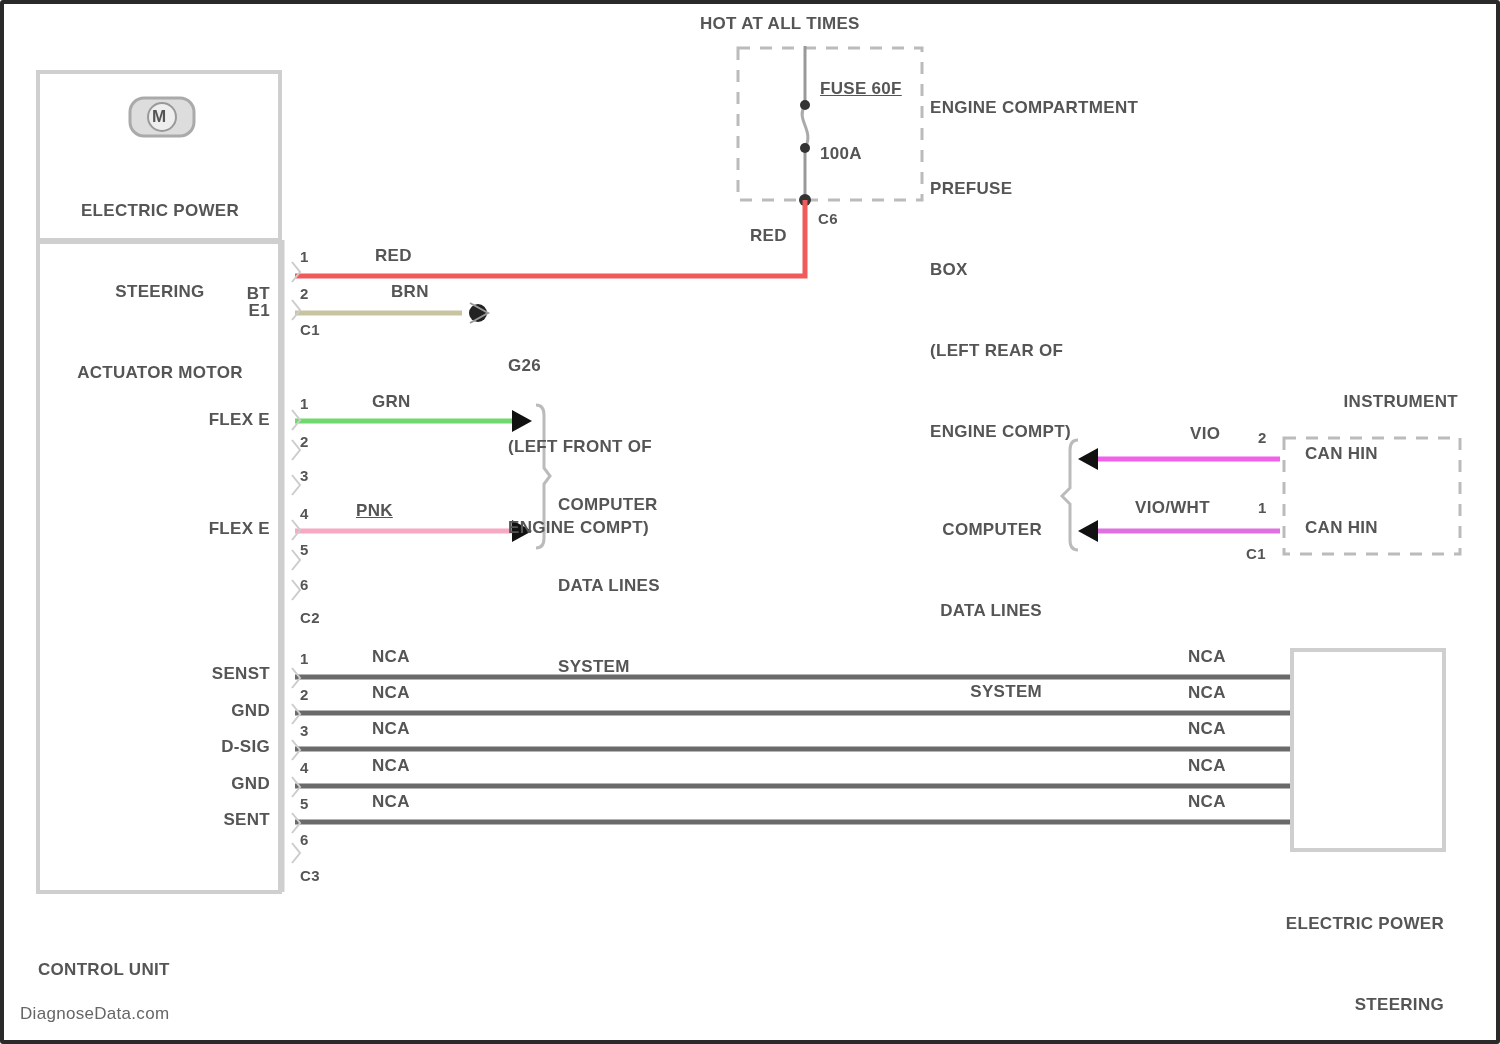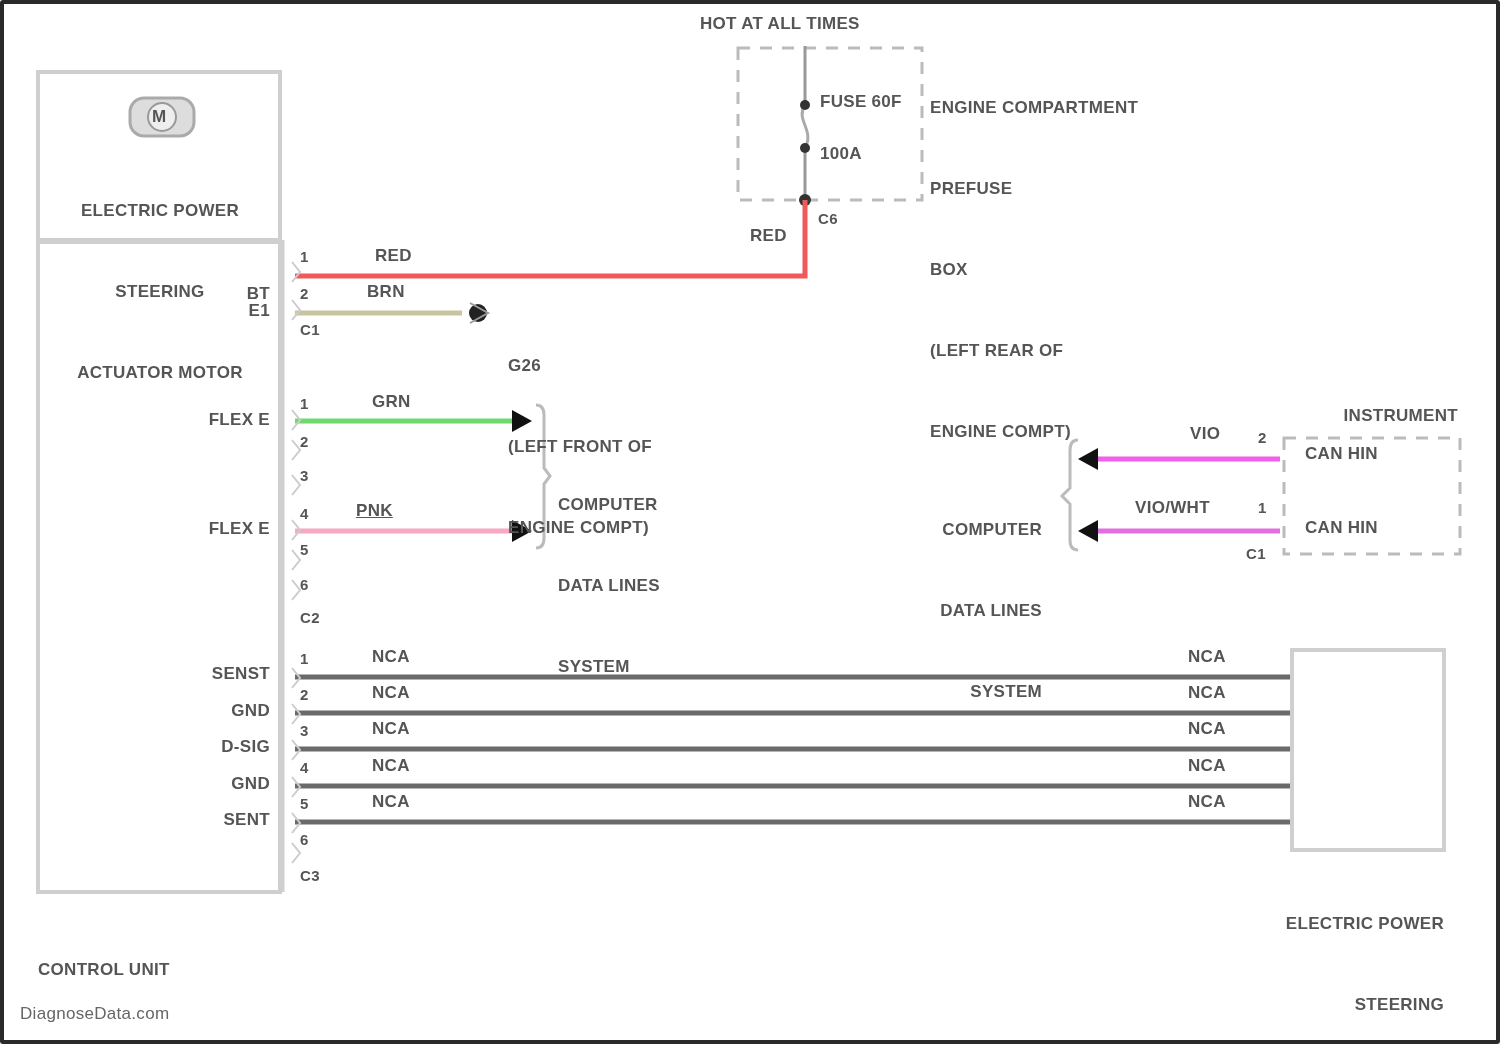--- a/index.html
+++ b/index.html
@@ -85,37 +85,37 @@
 </svg>
 
 <div class="lbl" style="left:700px;top:10px;">HOT AT ALL TIMES</div>
 <div class="lbl" style="left:930px;top:40px;">
   <div>ENGINE COMPARTMENT</div>
   <div>PREFUSE</div>
   <div>BOX</div>
   <div>(LEFT REAR OF</div>
   <div>ENGINE COMPT)</div>
 </div>
-<div class="lbl" style="left:820px;top:88px;">FUSE 60F</div>
+<div class="lbl" style="left:820px;top:75px;text-decoration:underline;">FUSE 60F</div>
 <div class="lbl" style="left:820px;top:140px;">100A</div>
 <div class="lbl sm" style="left:818px;top:205px;">C6</div>
 <div class="lbl" style="left:750px;top:222px;">RED</div>
 
 <div class="lbl" style="left:40px;top:143px;width:240px;text-align:center;">
   <div>ELECTRIC POWER</div>
   <div>STEERING</div>
   <div>ACTUATOR MOTOR</div>
 </div>
 <div class="lbl" style="left:152px;top:103px;color:#555;">M</div>
 
 <div class="lbl sm" style="left:300px;top:243px;">1</div>
 <div class="lbl" style="left:375px;top:242px;">RED</div>
 <div class="lbl r" style="left:200px;top:260px;width:70px;margin-top:20px;">BT</div>
 <div class="lbl sm" style="left:300px;top:280px;">2</div>
-<div class="lbl" style="left:367px;top:278px;">BRN</div>
+<div class="lbl" style="left:391px;top:278px;">BRN</div>
 <div class="lbl r" style="left:200px;top:297px;width:70px;">E1</div>
 <div class="lbl sm" style="left:300px;top:316px;">C1</div>
 
 <div class="lbl" style="left:508px;top:298px;">
   <div>G26</div>
   <div>(LEFT FRONT OF</div>
   <div>ENGINE COMPT)</div>
 </div>
 
 <div class="lbl sm" style="left:300px;top:390px;">1</div>
@@ -129,21 +129,21 @@
 <div class="lbl sm" style="left:300px;top:536px;">5</div>
 <div class="lbl sm" style="left:300px;top:571px;">6</div>
 <div class="lbl sm" style="left:300px;top:604px;">C2</div>
 
 <div class="lbl" style="left:558px;top:437px;">
   <div>COMPUTER</div>
   <div>DATA LINES</div>
   <div>SYSTEM</div>
 </div>
 
-<div class="lbl r" style="left:1200px;top:348px;width:258px;">
+<div class="lbl r" style="left:1200px;top:334px;width:258px;">
   <div>INSTRUMENT</div>
 </div>
 <div class="lbl r" style="left:900px;top:462px;width:142px;">
   <div>COMPUTER</div>
   <div>DATA LINES</div>
   <div>SYSTEM</div>
 </div>
 <div class="lbl" style="left:1190px;top:420px;">VIO</div>
 <div class="lbl sm" style="left:1258px;top:424px;">2</div>
 <div class="lbl" style="left:1305px;top:440px;">CAN HIN</div>

